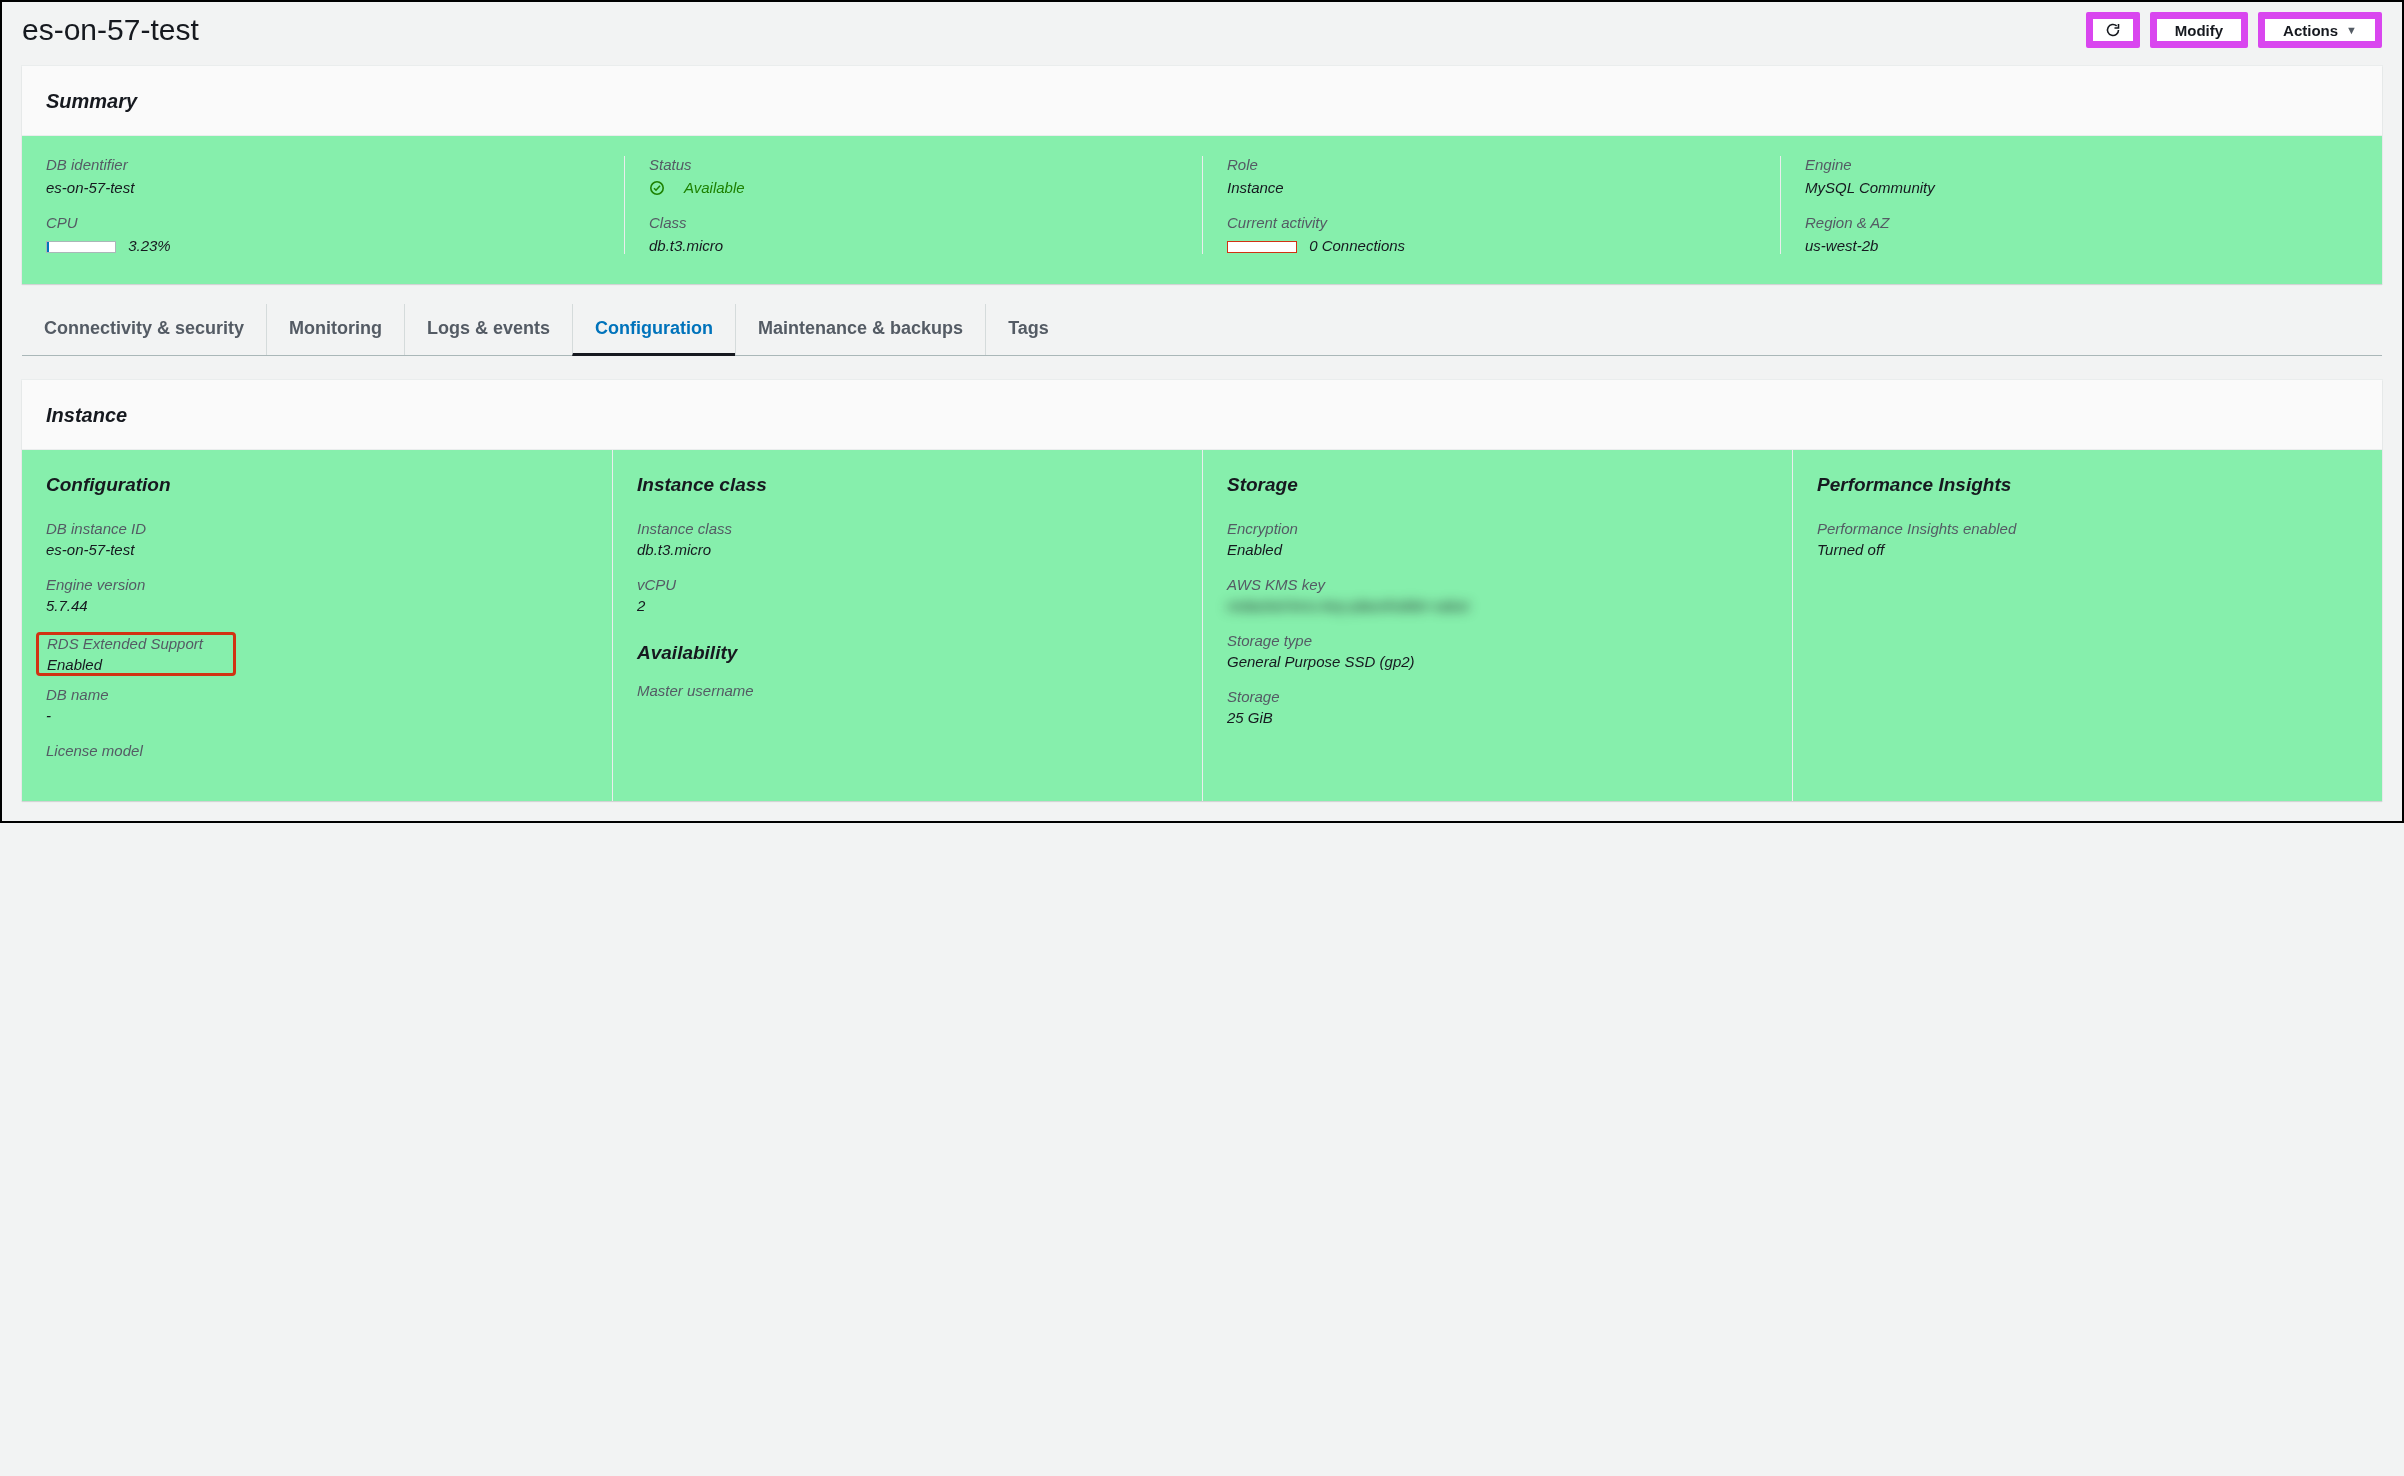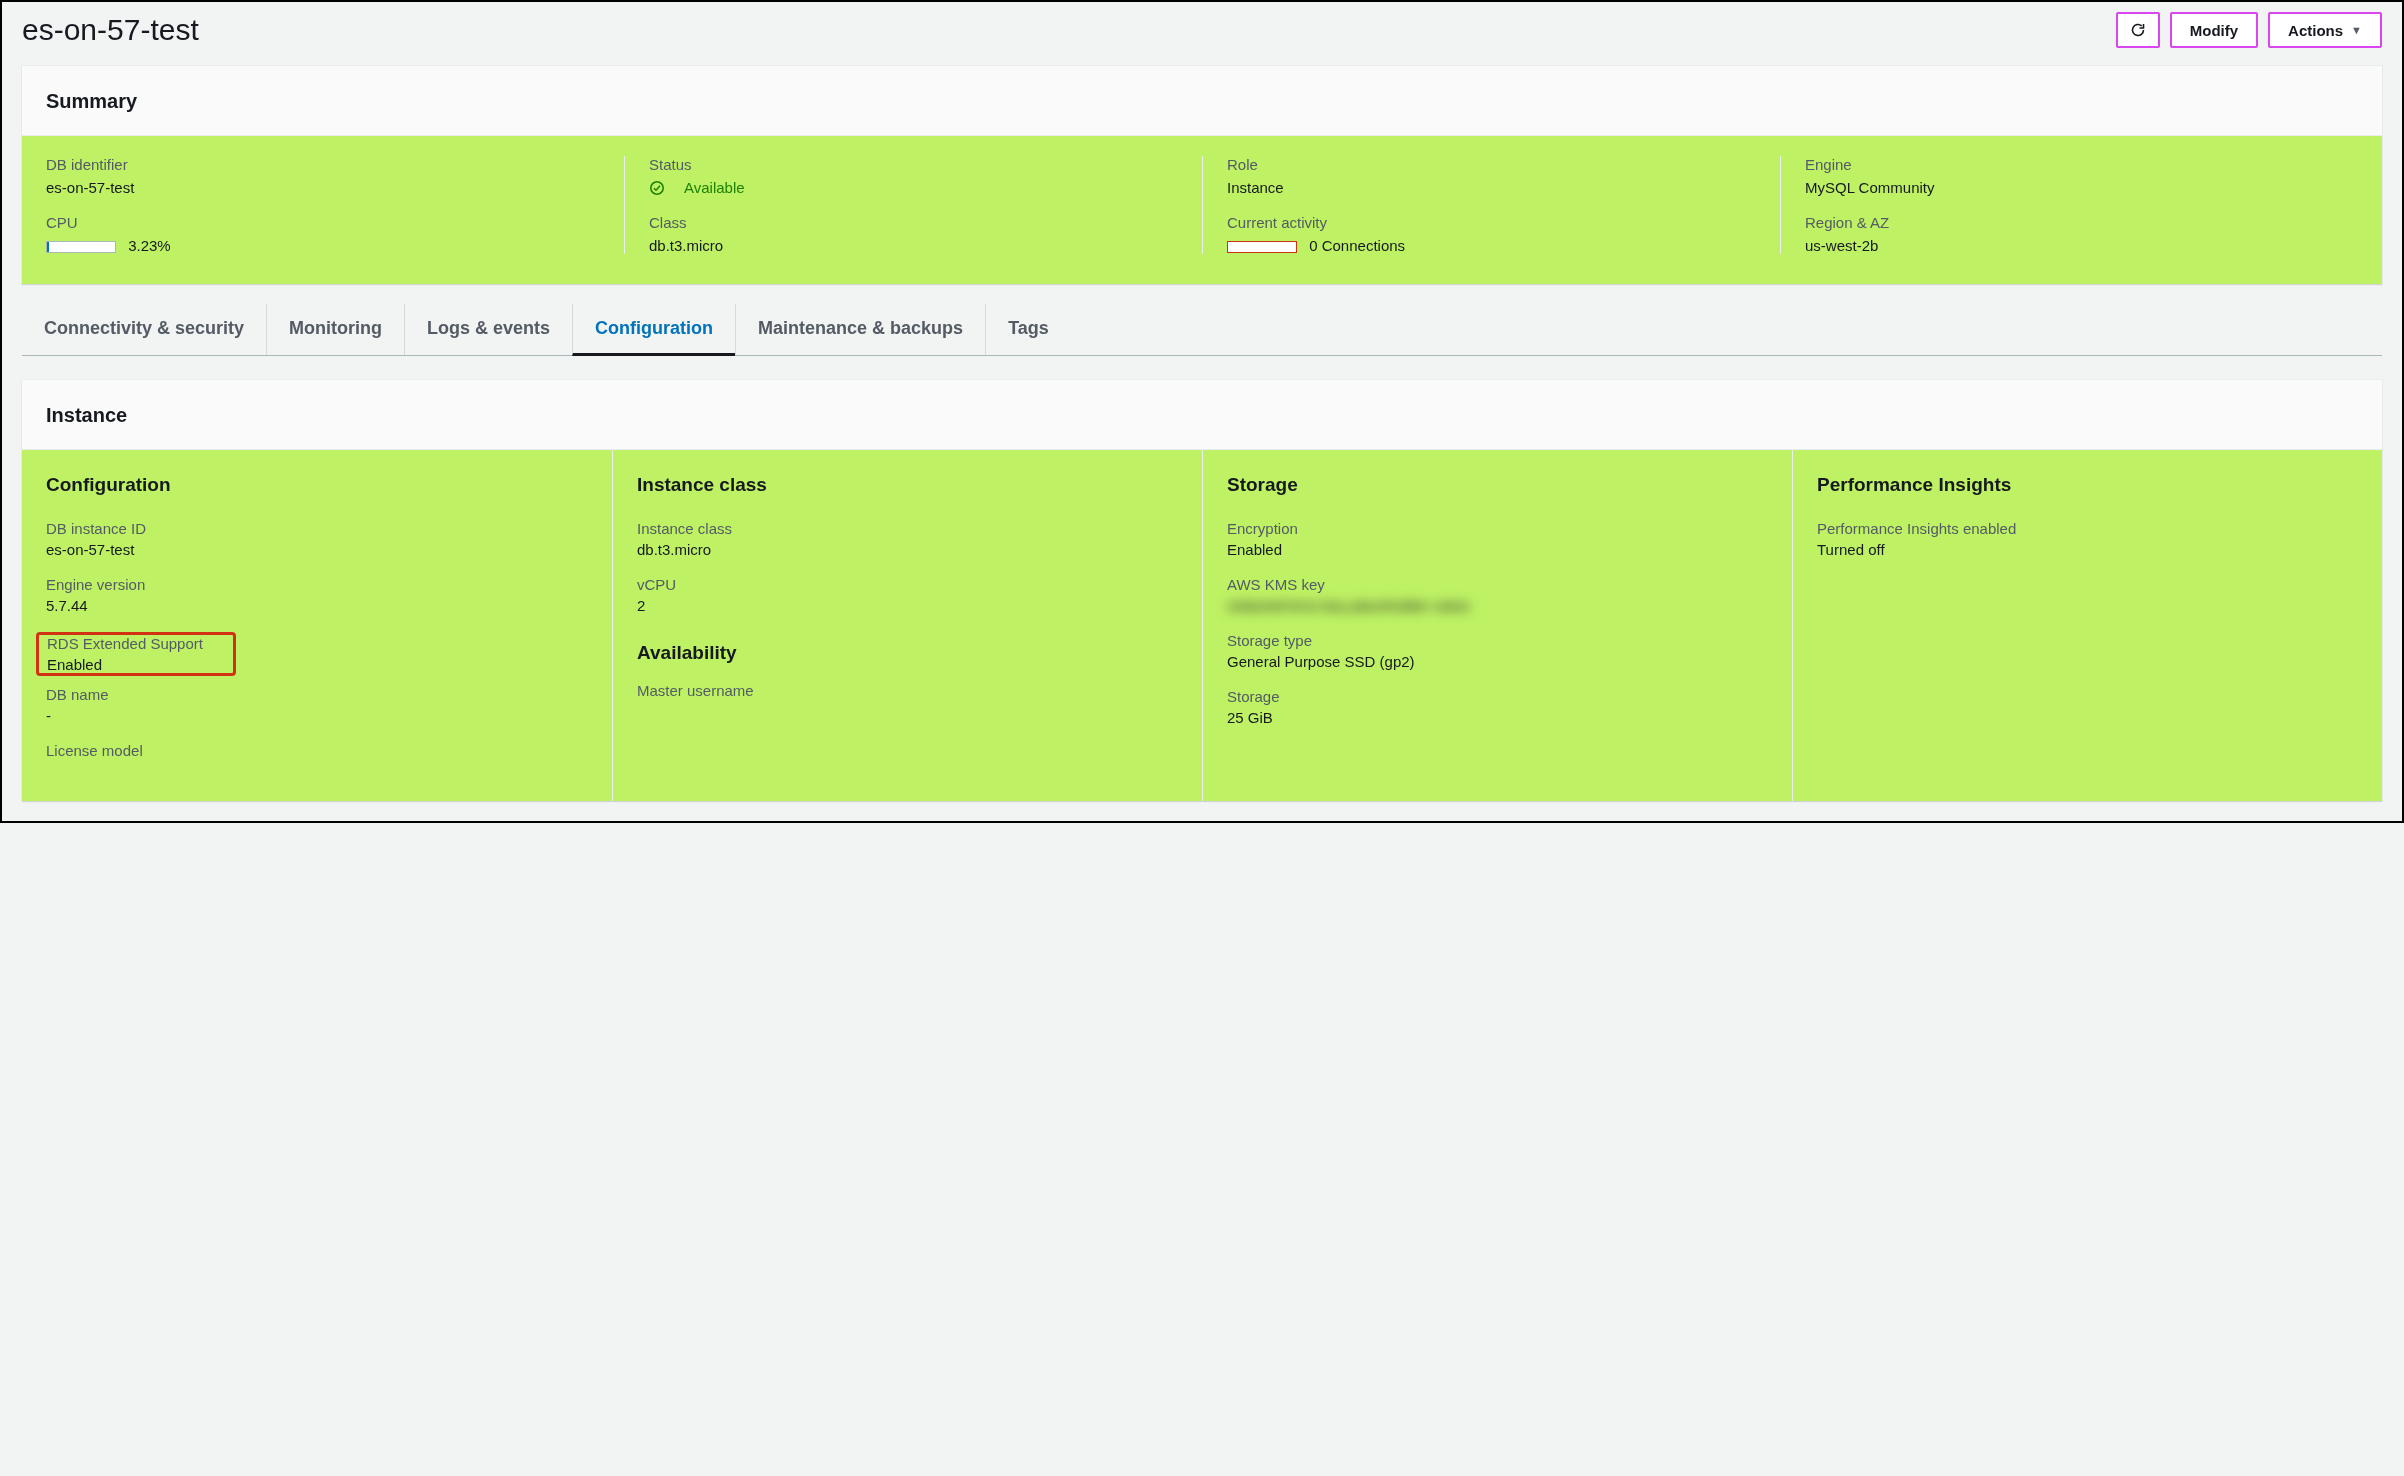--- a/index.html
+++ b/index.html
@@ -26,44 +26,45 @@
     font-size: 30px;
     font-weight: 400;
     color: #16191f;
   }
   .header-actions {
     display: flex;
     gap: 10px;
   }
   .btn {
     background: #fff;
-    border: 2px solid #d946ef;
+    border: 7px solid #d946ef;
     border-radius: 2px;
     padding: 8px 18px;
     font-size: 15px;
     font-weight: 700;
     color: #16191f;
     cursor: pointer;
     display: inline-flex;
     align-items: center;
     gap: 8px;
     height: 36px;
   }
   .btn .caret {
     font-size: 11px;
     color: #545b64;
   }
   .btn.icon-only { padding: 8px 12px; }
   .refresh-svg { width: 16px; height: 16px; }
 
   
   .panel {
-    background: #bef264;
+    background: #86efac;
     margin: 0 20px 20px 20px;
     box-shadow: 0 1px 1px rgba(0,0,0,0.1), 0 0 0 1px #eaeded;
+    font-style: italic;
   }
   .panel-header {
     padding: 24px 24px 22px 24px;
     background: #fafafa;
     border-bottom: 1px solid #eaeded;
   }
   .panel-header h2 {
     font-size: 20px;
     font-weight: 700;
     color: #16191f;

